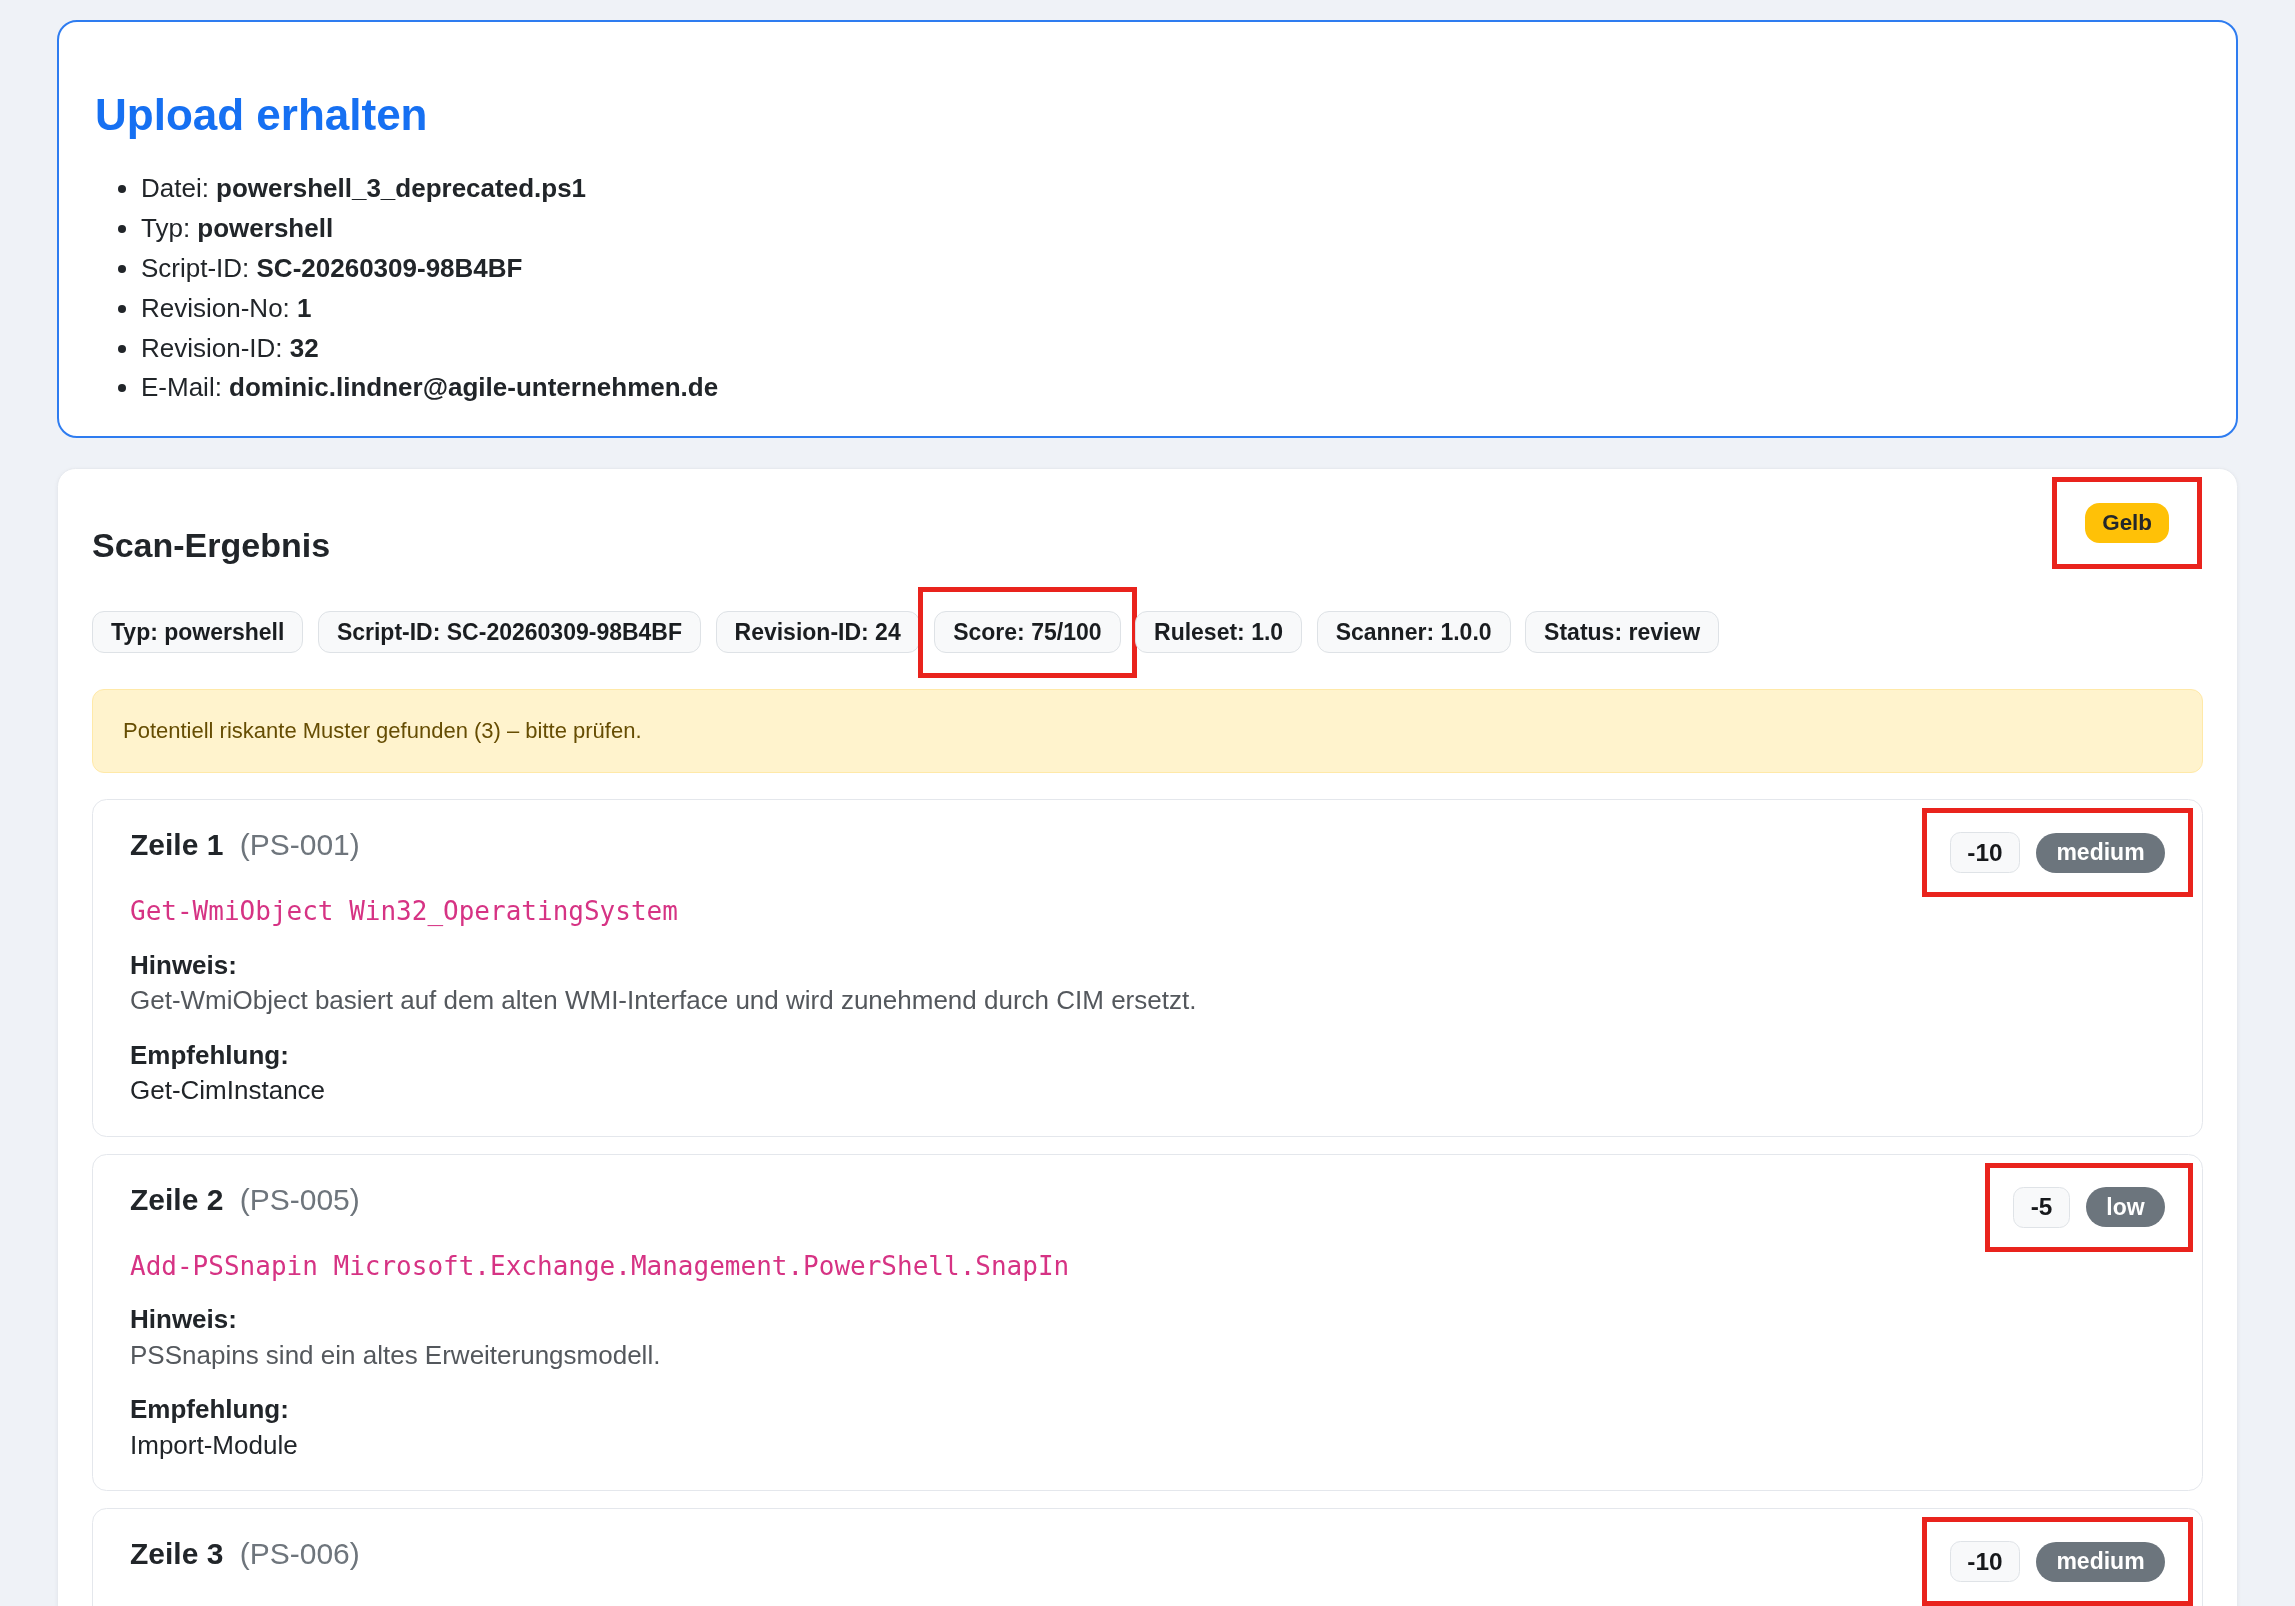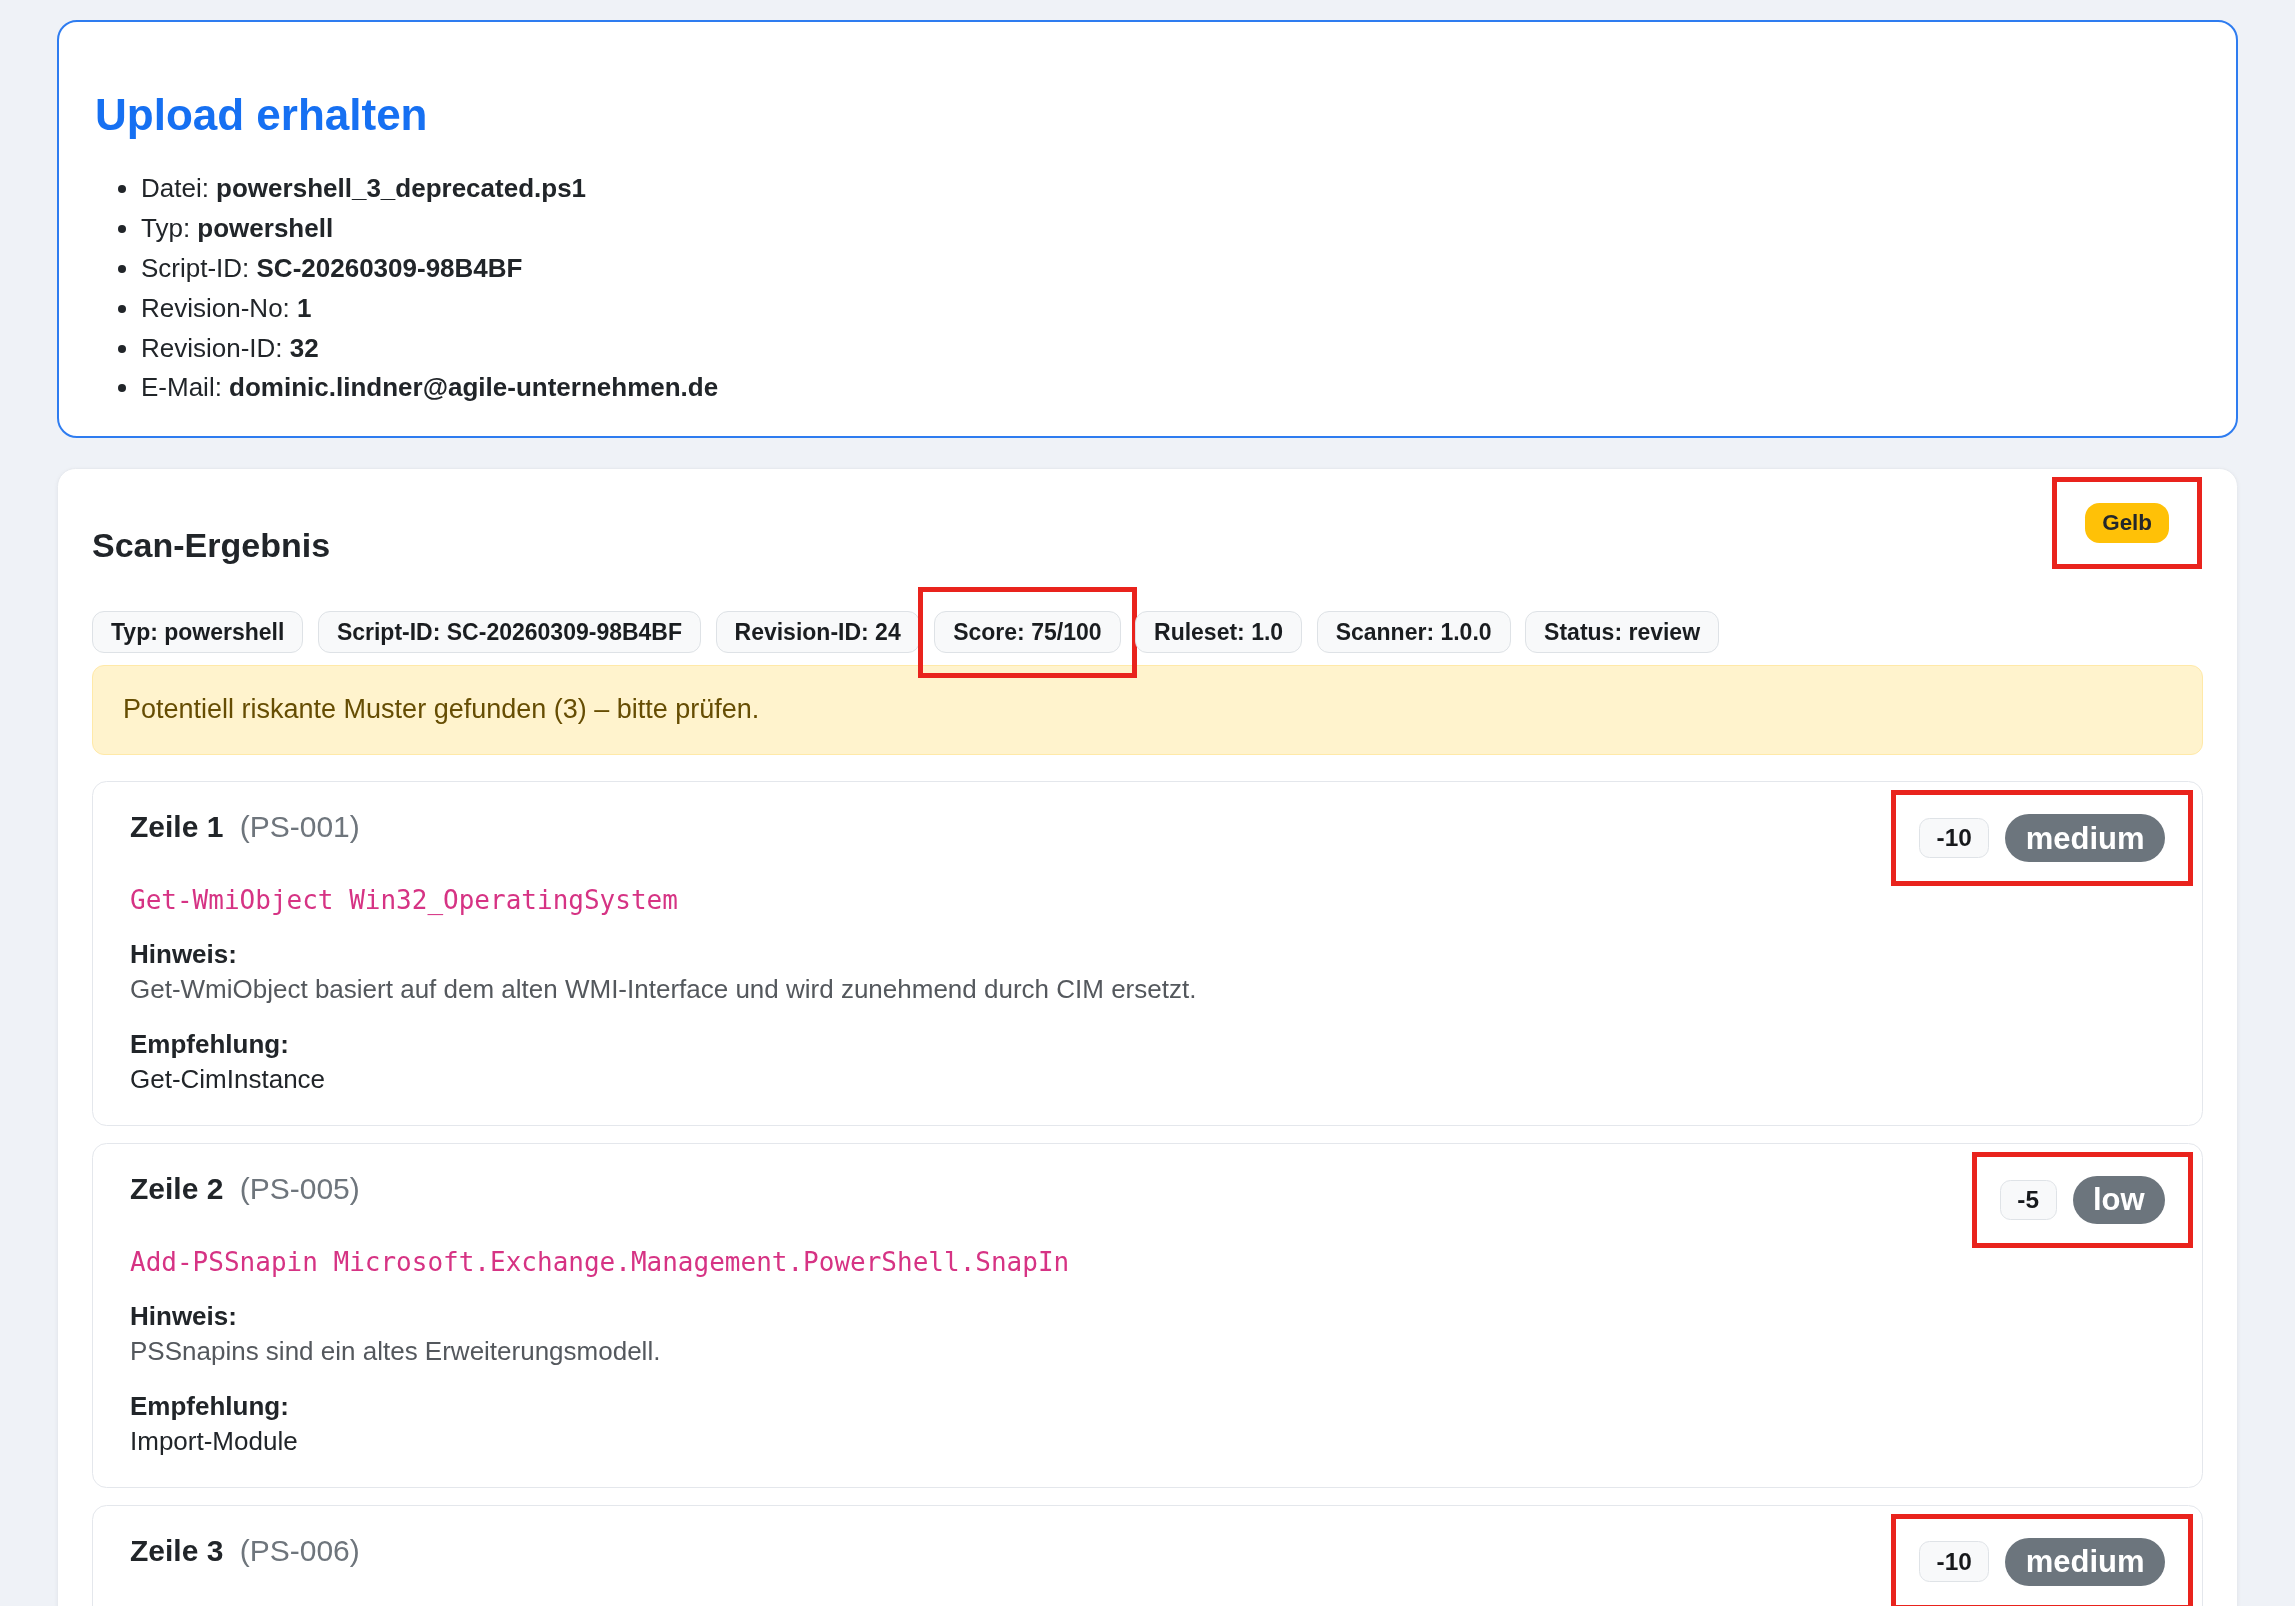--- a/index.html
+++ b/index.html
@@ -54,26 +54,26 @@
     background:#f8f9fa;
     border:1.3px solid #dee2e6;
     border-radius:12px;
     padding:8.6px 18px;
     font-size:23px; font-weight:700; color:#1a1d20;
     line-height:1;
     white-space:nowrap;
   }
 
   .alert-warning {
-    margin-top:12px;
+    margin-top:36px;
     background:#fff3cd;
     border:1.3px solid #ffe9a8;
     border-radius:12px;
     color:#664d03;
-    font-size:27px;
+    font-size:22px;
     padding:29px 30px;
     line-height:1.1;
   }
 
   
   .finding-card {
     background:#ffffff;
     border:1.3px solid #e4e7ec;
     border-radius:14.5px;
     padding:28px 37px 30px;
@@ -93,21 +93,21 @@
     background:#f8f9fa; border:1.3px solid #dfe3e7;
     border-radius:10.5px;
     padding:7.2px 16.5px;
     font-size:24.4px; font-weight:700; color:#17191c; line-height:1;
   }
   .severity-badge {
     display:inline-block;
     background:#6c757d; color:#ffffff;
     border-radius:658px;
     padding:8.6px 20.4px;
-    font-size:31px; font-weight:700; line-height:1;
+    font-size:23px; font-weight:700; line-height:1;
   }
 
   .finding-code {
     margin-top:24px;
     font-family:"DejaVu Sans Mono", monospace;
     font-size:26px;
     color:#d63384;
     line-height:1.1;
   }
   .finding-label { margin-top:25px; font-size:26px; font-weight:700; color:#212529; line-height:1.1; }

